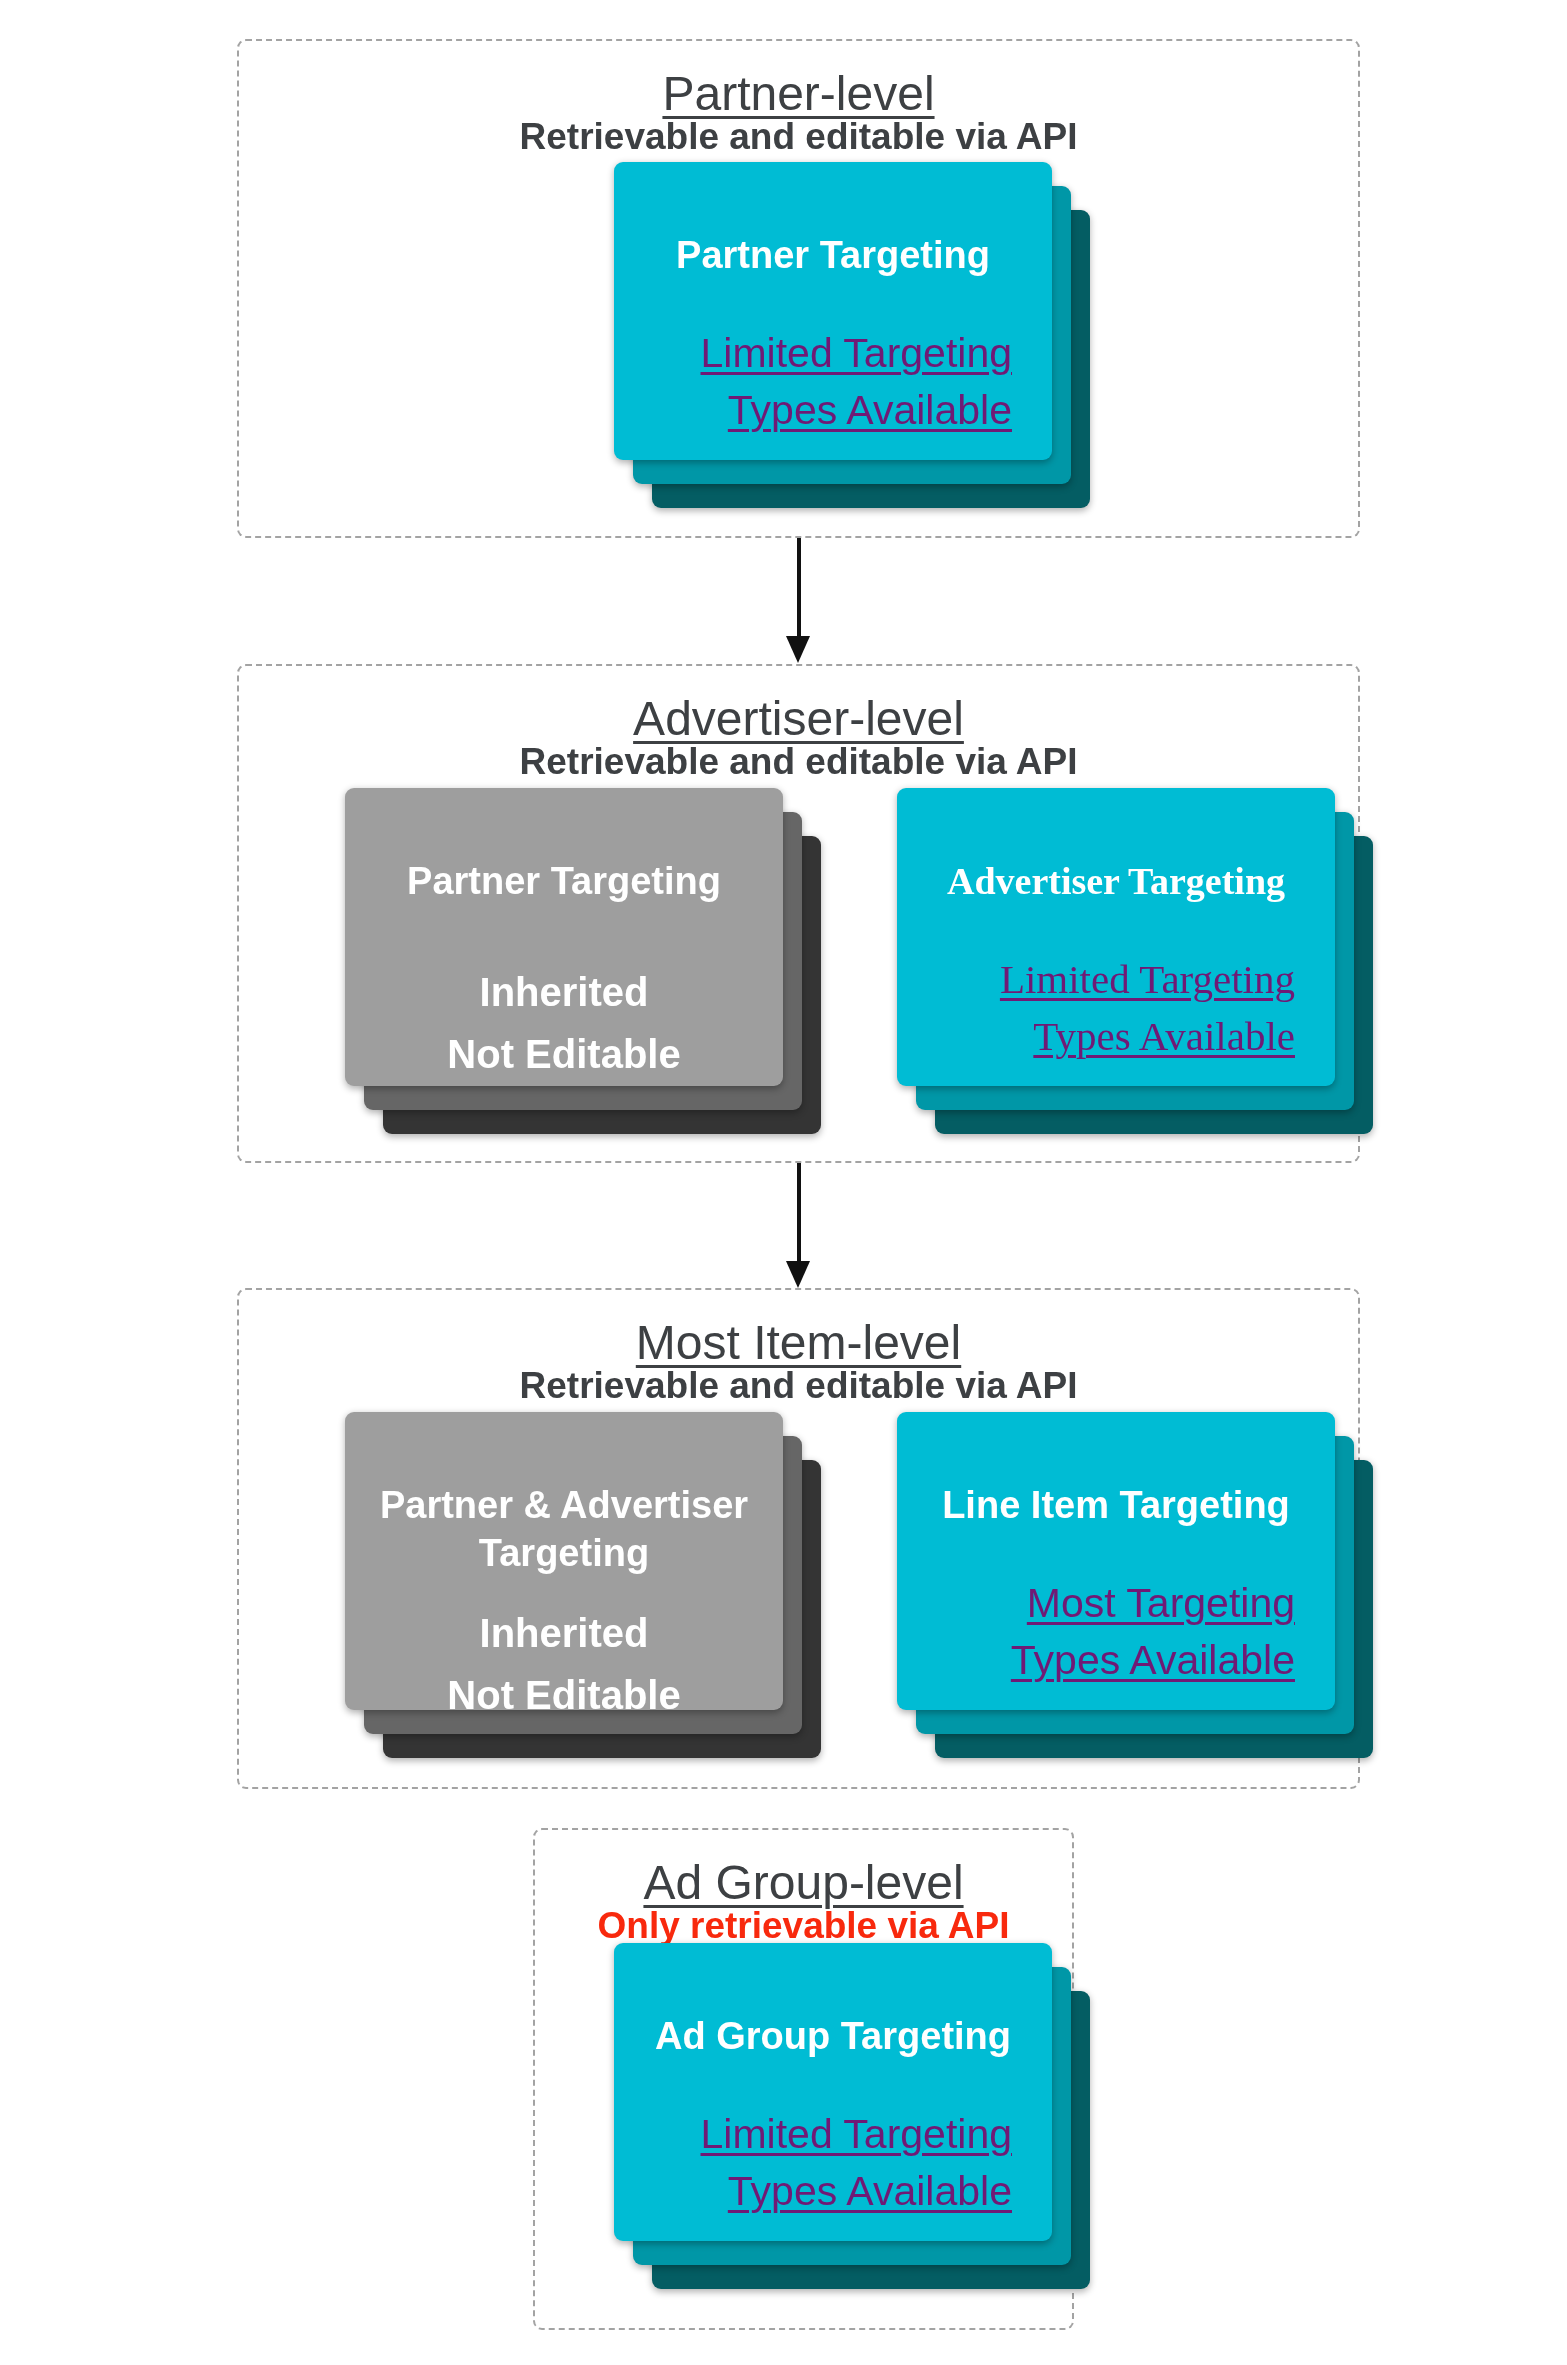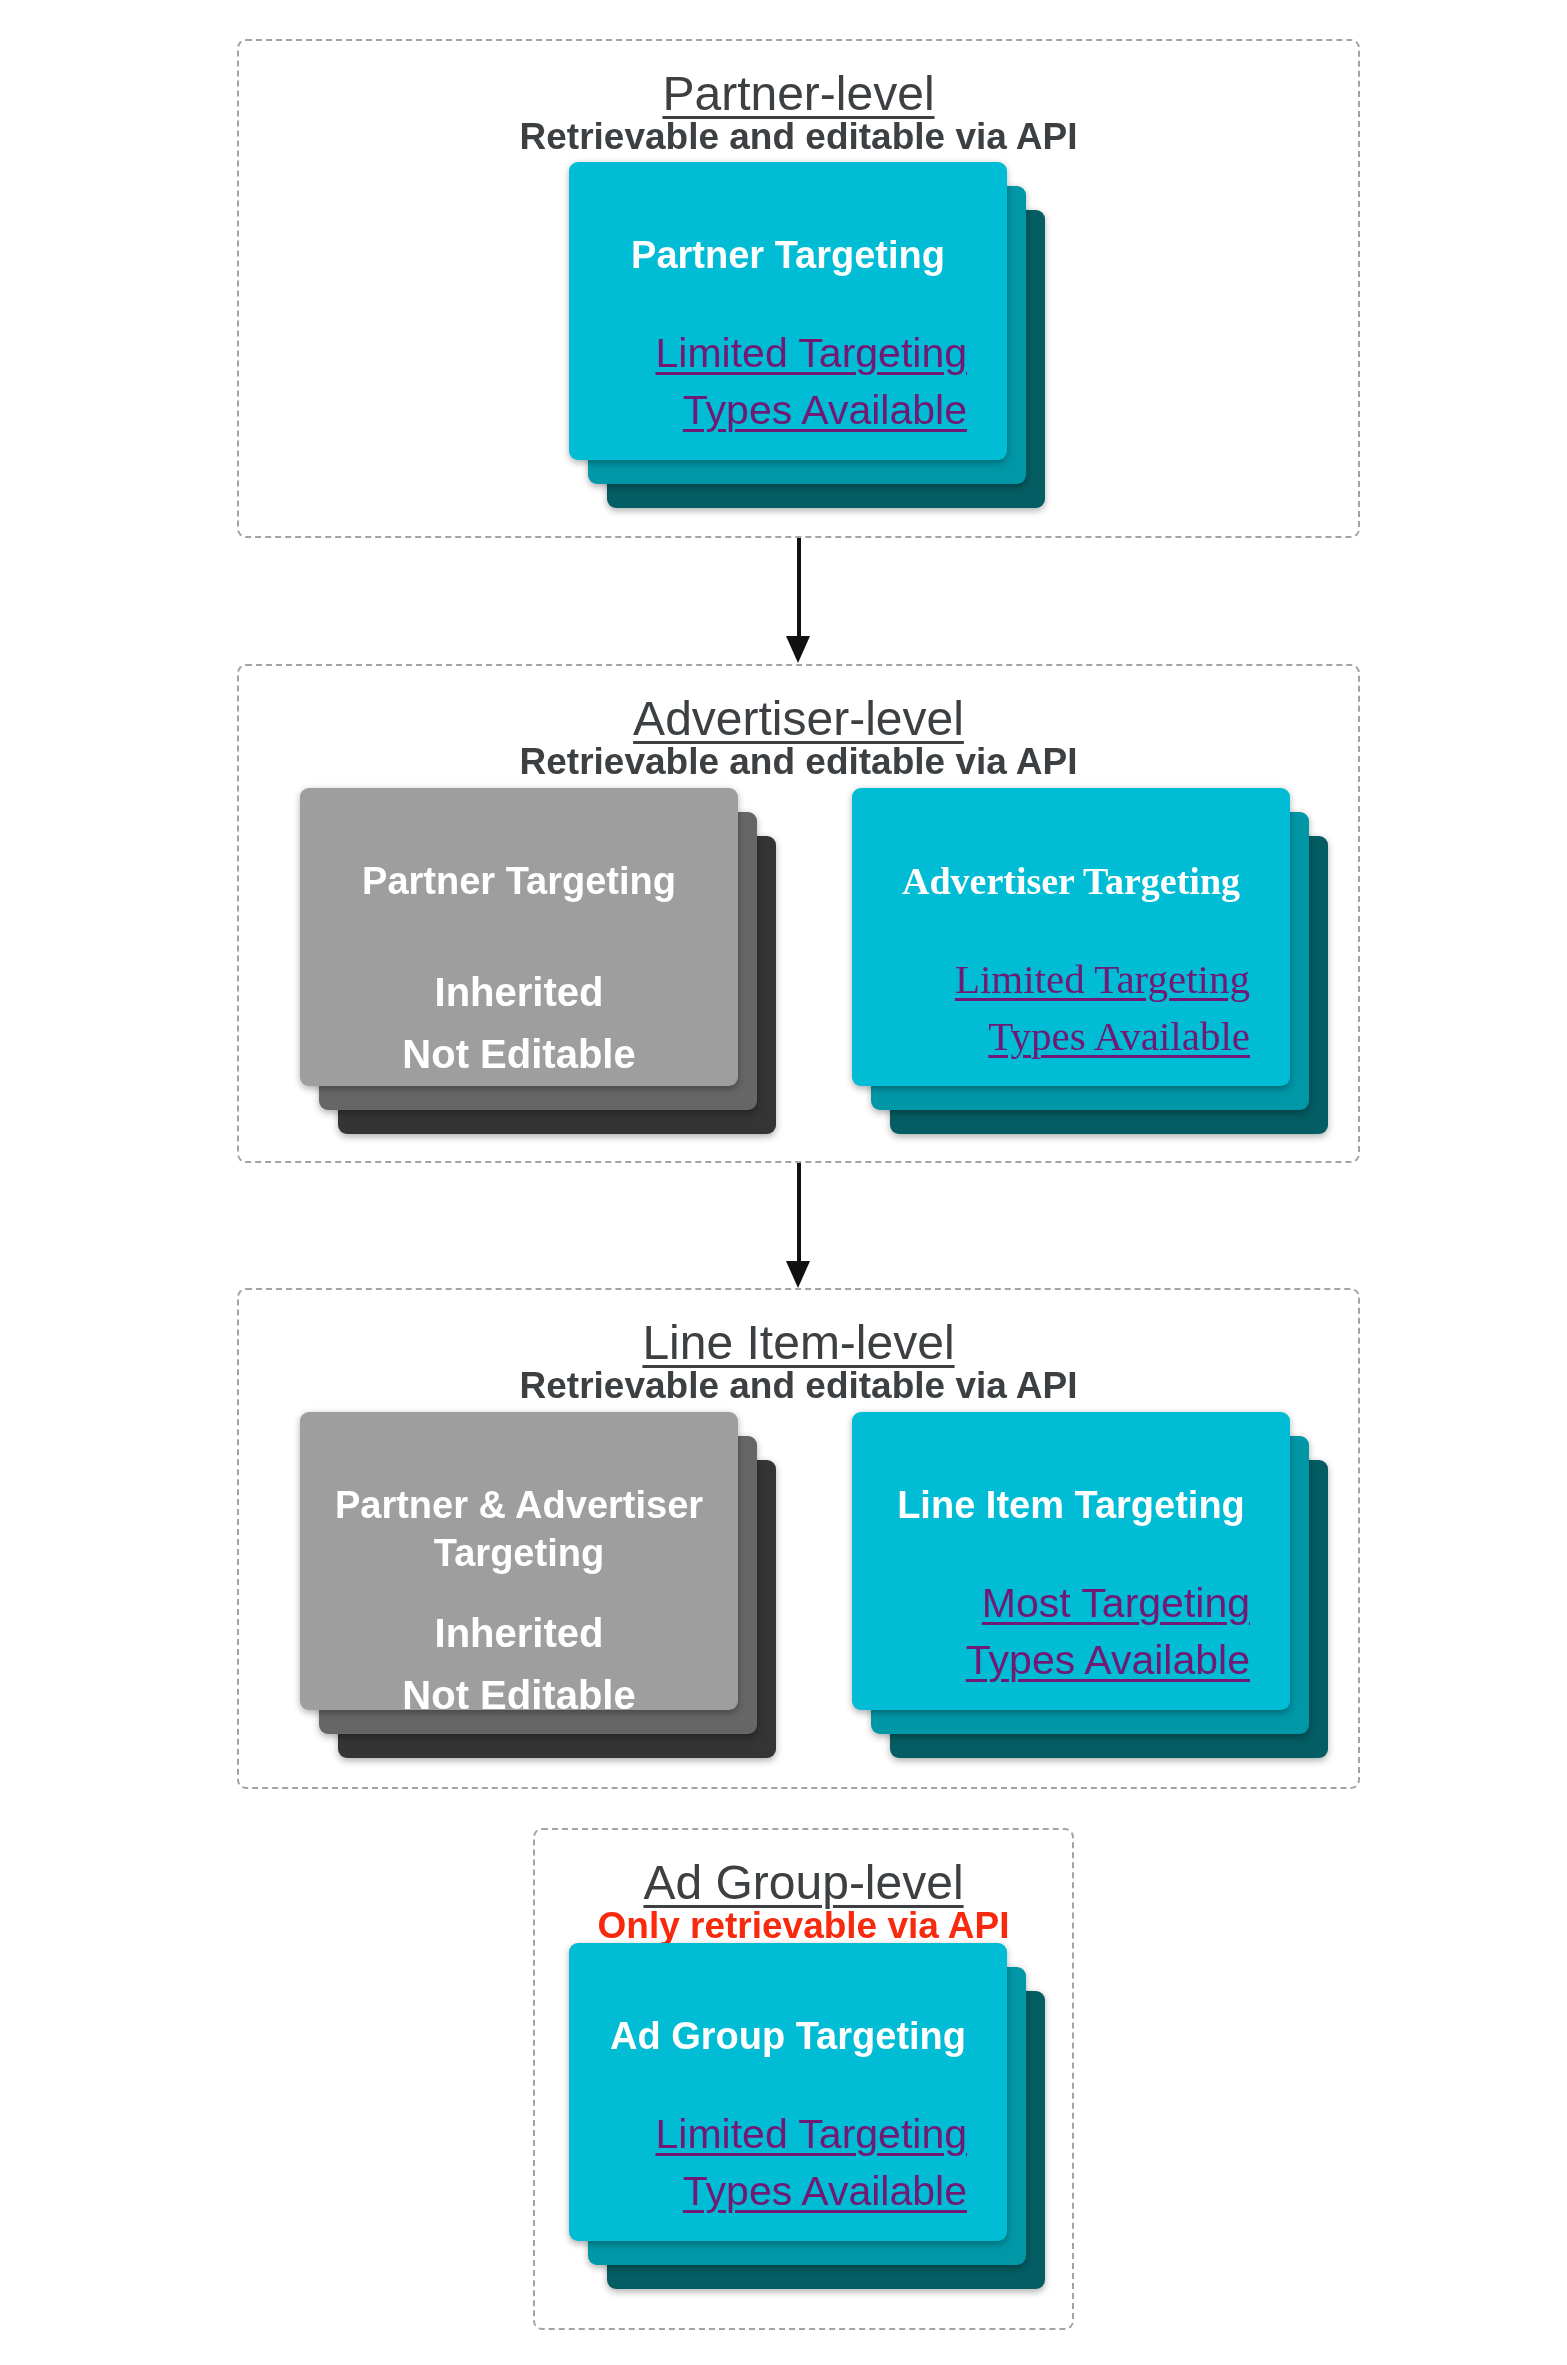--- a/index.html
+++ b/index.html
@@ -31,21 +31,21 @@
     text-decoration-thickness:2.7px;
   }
   .sec-subtitle{
     position:absolute; top:75px; left:0; width:100%;
     text-align:center;
     font-size:37px; font-weight:700; color:#3d4043;
     white-space:nowrap;
   }
   .sec-subtitle.red{color:#f8290d;}
 
-  .stack{position:absolute; width:475px; height:346px;}
+  .stack{position:absolute; width:475px; height:346px;margin-left:45px;}
   .card{
     position:absolute;
     width:438px; height:298px;
     border-radius:9px;
     box-shadow:0 2.7px 7.1px rgba(0,0,0,0.30);
   }
   .layer-front{left:0;    top:0;    z-index:3;}
   .layer-mid  {left:19px; top:24px; z-index:2;}
   .layer-back {left:38px; top:48px; z-index:1;}
 
@@ -137,21 +137,21 @@
       </div>
     </div>
   </div>
 
   <div class="arrow" id="arrow-2">
     <div class="arrow-line"></div>
     <div class="arrow-head"></div>
   </div>
 
   <div class="section" id="sec-lineitem">
-    <div class="sec-title">Line Item-level</div>
+    <div class="sec-title">Most Item-level</div>
     <div class="sec-subtitle">Retrievable and editable via API</div>
     <div class="stack" style="left:61px; top:122px;">
       <div class="card layer-back g-back"></div>
       <div class="card layer-mid g-mid"></div>
       <div class="card layer-front g-front">
         <div class="card-title">Partner &amp; Advertiser Targeting</div>
         <div class="card-lines tight">
           <div>Inherited</div>
           <div>Not Editable</div>
         </div>

